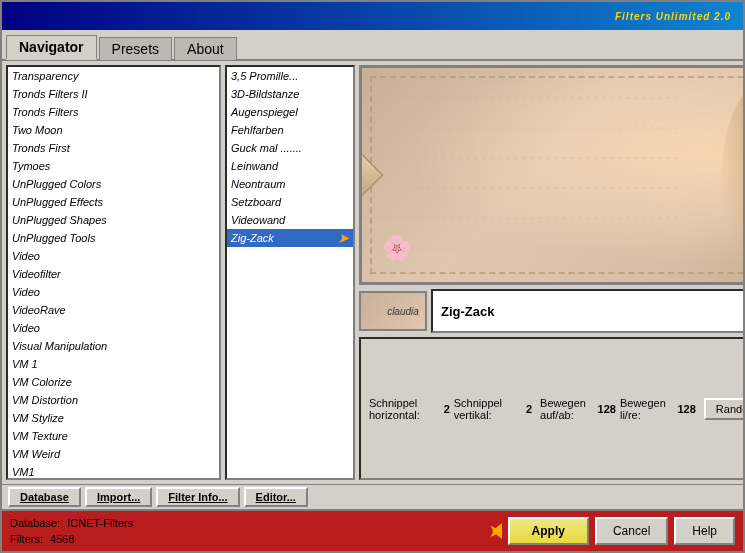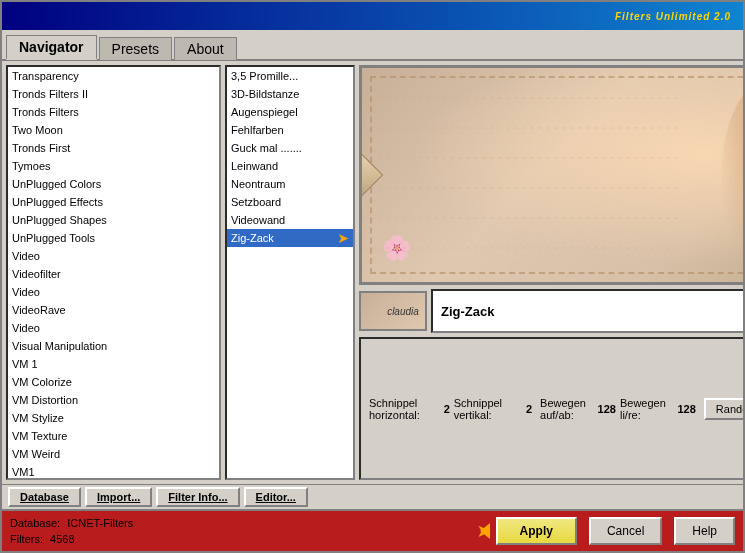--- a/index.html
+++ b/index.html
@@ -94,20 +94,21 @@
       overflow-x: hidden;
       position: relative;
     }
 
     .list-item {
       padding: 1px 4px;
       cursor: pointer;
       white-space: nowrap;
       font-size: 11px;
       line-height: 16px;
+      font-style: italic;
     }
     .list-item.selected {
       background: #316ac5;
       color: white;
     }
 
     
     .list-container::-webkit-scrollbar { width: 16px; }
     .list-container::-webkit-scrollbar-track { background: #d4d0c8; }
     .list-container::-webkit-scrollbar-thumb { background: #a0a0a0; border: 1px solid #808080; }
@@ -460,21 +461,21 @@
     <div class="db-info">
       <div>
         <span>Database:</span>
         <span style="margin-left:4px;">ICNET-Filters</span>
       </div>
       <div>
         <span>Filters:</span>
         <span style="margin-left:4px;">4568</span>
       </div>
     </div>
-    <div style="display:flex;align-items:flex-end;gap:12px;position:relative;">
+    <div style="display:flex;align-items:flex-end;gap:6px;position:relative;">
 
       <div style="position:relative;display:flex;align-items:center;">
         <span style="color:#ffa500;font-size:18px;margin-right:4px;">➤</span>
         <button class="apply-btn">Apply</button>
       </div>
       <button class="cancel-btn">Cancel</button>
       <button class="help-btn">Help</button>
     </div>
   </div>
 

